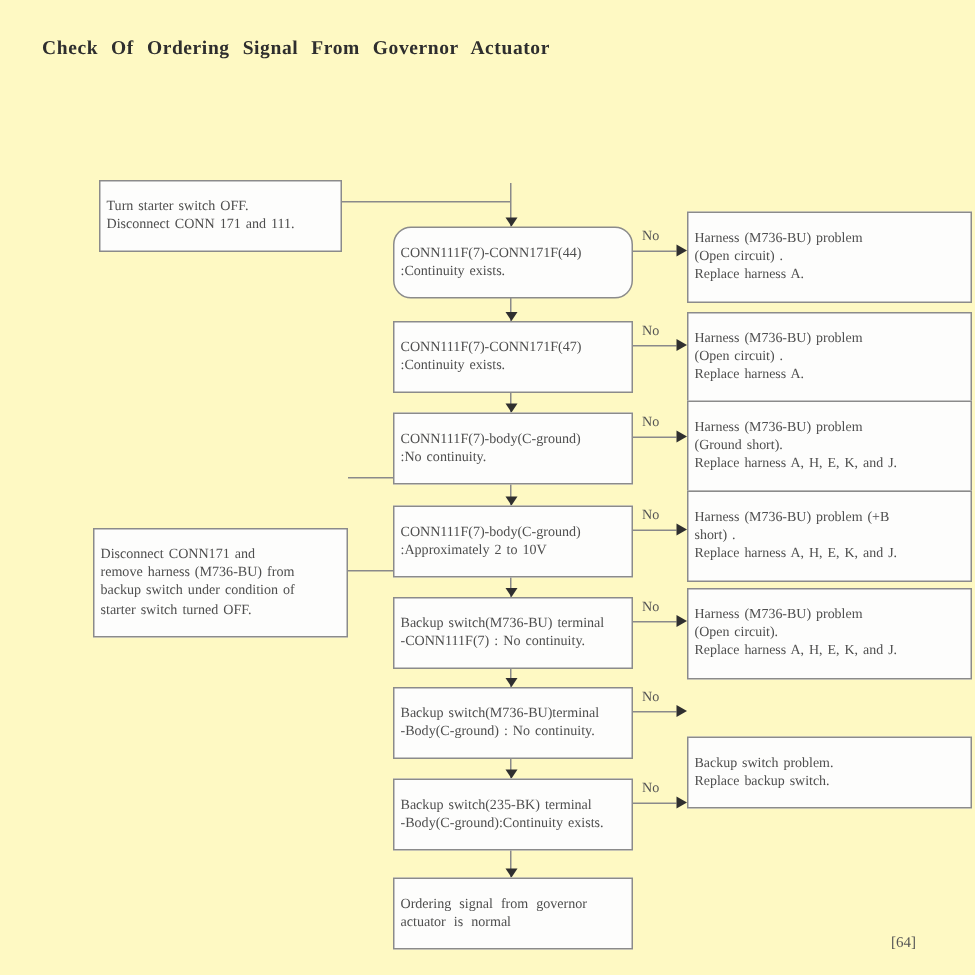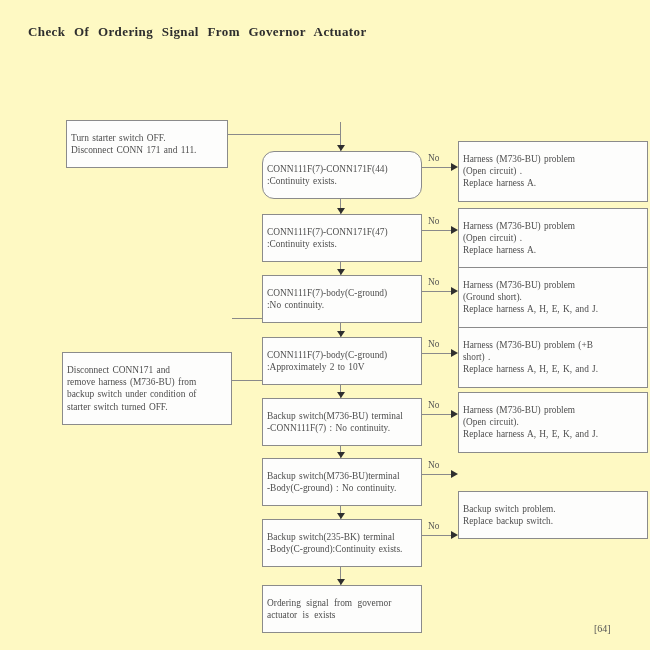--- a/index.html
+++ b/index.html
@@ -140,16 +140,16 @@
   <div class="box rbox" style="top:327px;">Harness (M736-BU) problem (+B
 short) .
 Replace harness A, H, E, K, and J.</div>
   <div class="box rbox" style="top:392px;">Harness (M736-BU) problem
 (Open circuit).
 Replace harness A, H, E, K, and J.</div>
   <div class="box rbox" style="top:459px;margin-top:32px;">Backup switch problem.
 Replace backup switch.</div>
 
   <div class="box endbox" style="top:585px;">Ordering signal from governor
-actuator is exists</div>
+actuator is normal</div>
 
   <div class="footer">[64]</div>
 </div>
 
 </body></html>

